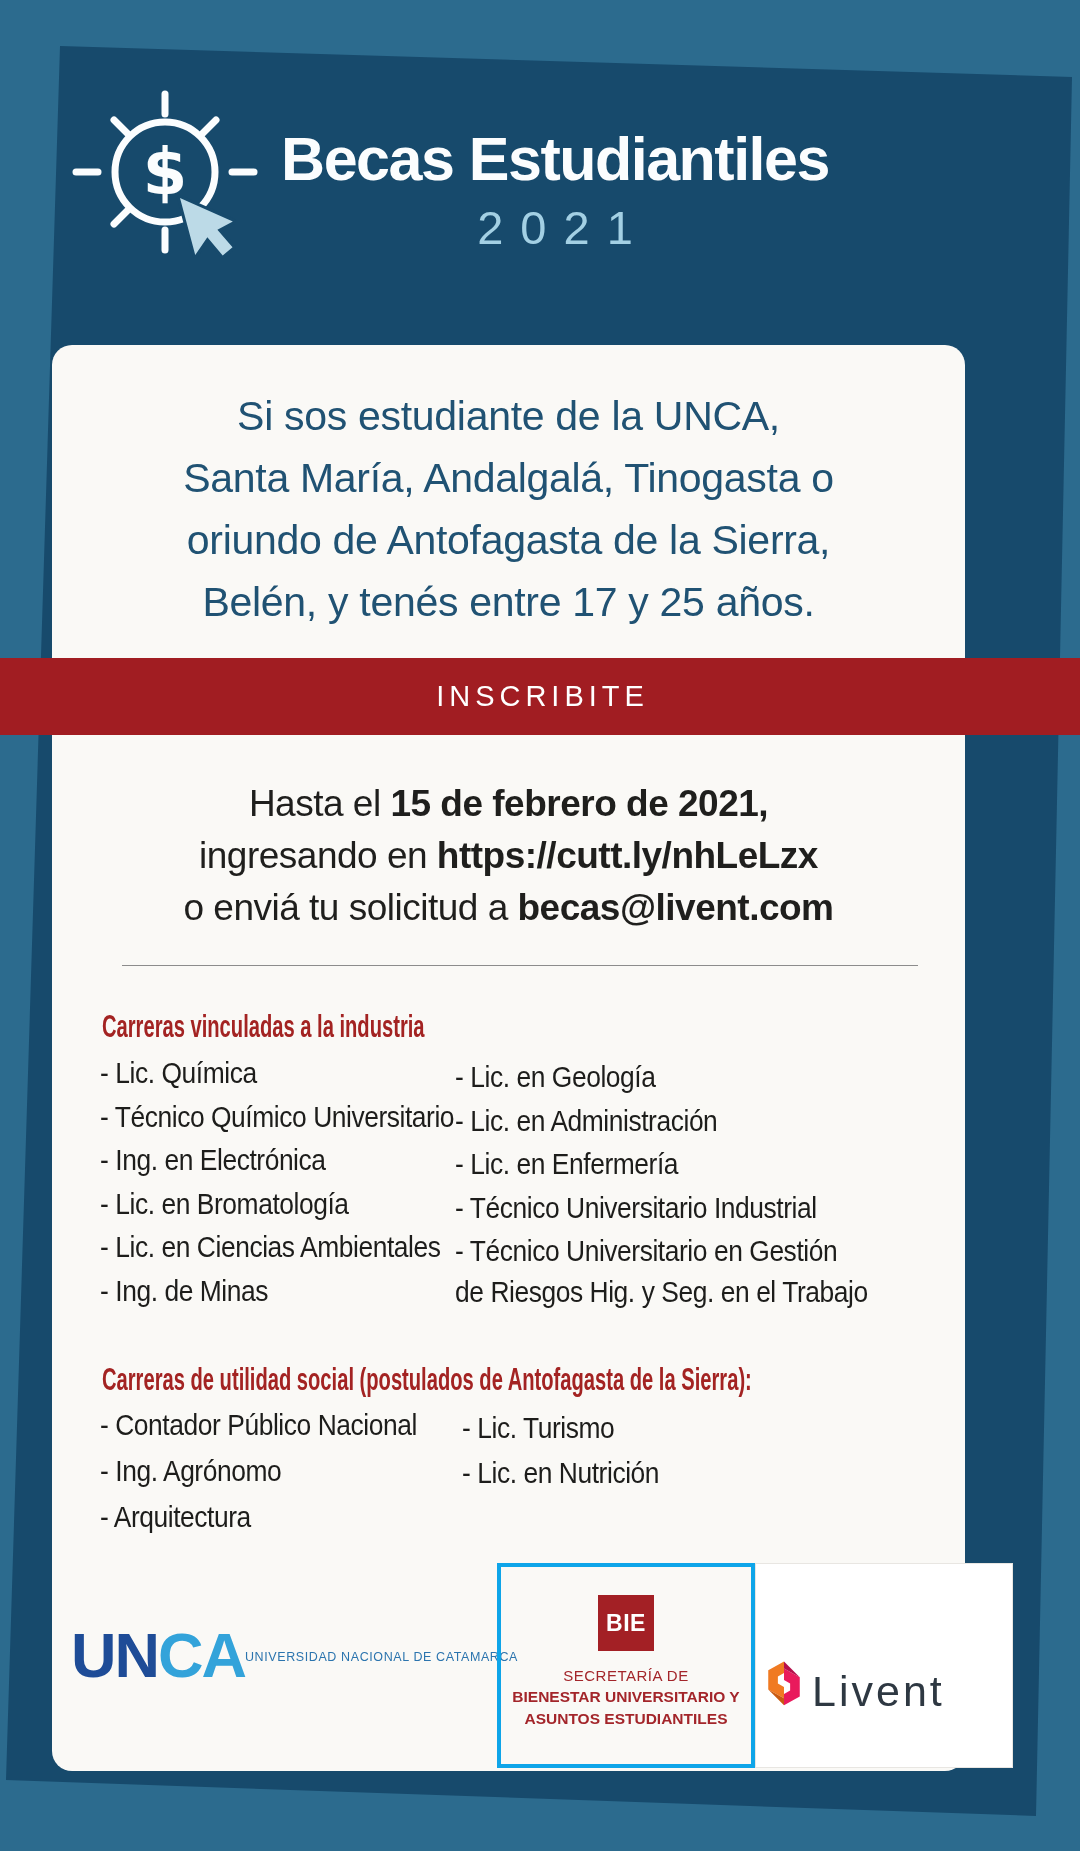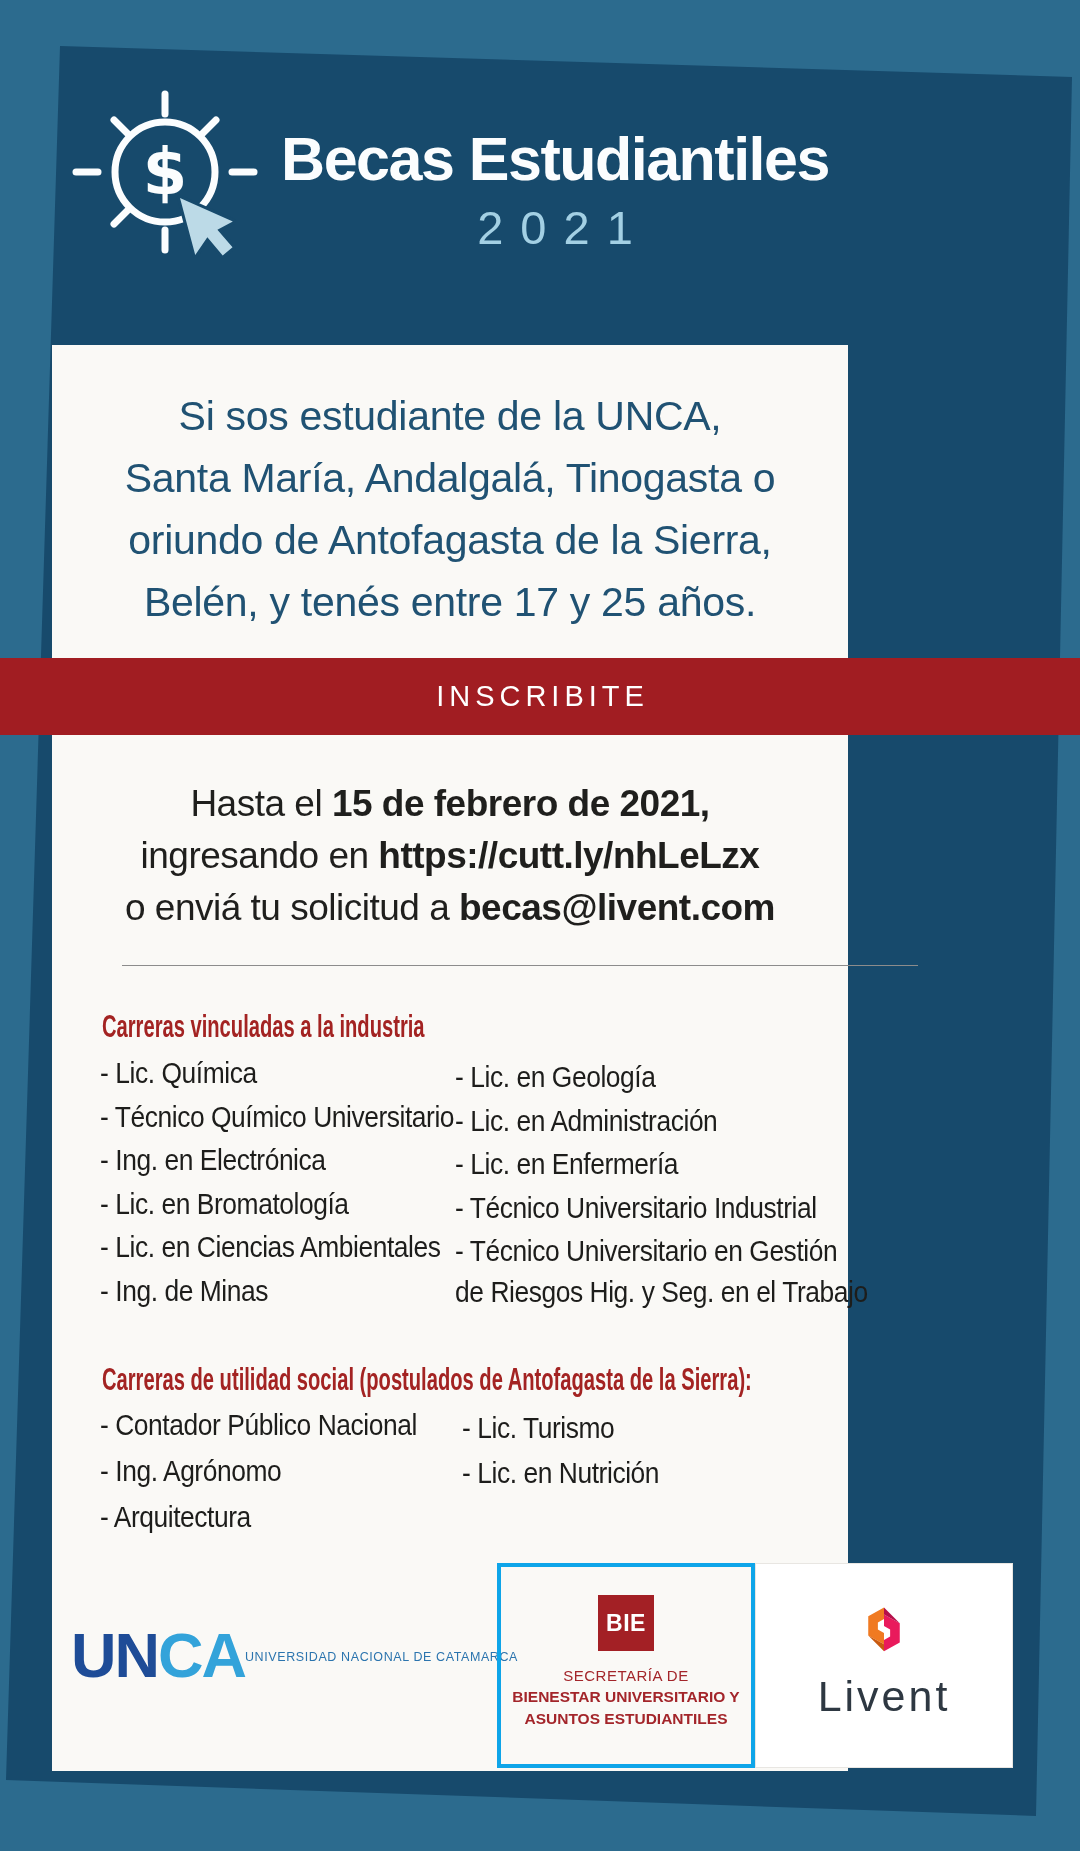--- a/index.html
+++ b/index.html
@@ -9,21 +9,21 @@
   
   .panel{position:absolute;inset:0;background:#174A6C;
          clip-path:polygon(60px 46px,1072px 77px,1036px 1816px,6px 1780px);}
   
   .hero-icon{position:absolute;left:68px;top:80px;width:190px;height:190px;}
   .title{position:absolute;left:245px;top:124px;width:620px;text-align:center;
          color:#FBFDFE;font-size:61px;font-weight:700;letter-spacing:-1.5px;white-space:nowrap;}
   .year{position:absolute;left:245px;top:200px;width:620px;text-align:center;
         color:#A3D0E4;font-size:47px;font-weight:400;letter-spacing:17px;padding-left:17px;}
   
-  .card{position:absolute;left:52px;top:345px;width:796px;height:1426px;background:#FAF9F6;}
+  .card{position:absolute;left:52px;top:345px;width:913px;height:1426px;background:#FAF9F6;border-radius:20px;}
   .intro{position:absolute;left:0;right:0;top:40px;text-align:center;
          color:#205273;font-size:41px;line-height:62px;letter-spacing:-0.3px;}
   
   .band{position:absolute;left:0;top:658px;width:1080px;height:77px;background:#A11D22;
         display:flex;align-items:center;justify-content:center;z-index:5;}
   .band-label{color:#FFFFFF;font-size:29px;font-weight:400;letter-spacing:5px;padding-left:5px;}
   .deadline{position:absolute;left:0;right:0;top:433px;text-align:center;
             color:#1F1F1D;font-size:37px;line-height:52px;letter-spacing:-0.5px;}
   .deadline b{font-weight:700;}
   .divider{position:absolute;left:70px;top:620px;width:796px;height:0;border-top:1px solid #8C8C8C;}
@@ -44,21 +44,21 @@
   .unca-acronym{font-size:63px;font-weight:700;letter-spacing:-2px;line-height:1;}
   .unca-un{color:#1E4C97;} .unca-ca{color:#33A3DA;}
   .unca-tagline{margin-top:4px;color:#2B74AE;font-size:12.5px;letter-spacing:0.6px;white-space:nowrap;}
   .bie-cell{left:445px;top:1218px;width:258px;height:205px;border:4px solid #0ea5e9;
             display:flex;flex-direction:column;align-items:center;padding-top:28px;}
   .bie-badge{width:56px;height:56px;background:#A32025;display:flex;align-items:center;justify-content:center;
              color:#fff;font-size:23px;font-weight:700;letter-spacing:0.5px;}
   .bie-l1{margin-top:16px;color:#A3252A;font-size:15px;letter-spacing:0.5px;}
   .bie-l2{margin-top:3px;color:#A3252A;font-size:15.5px;font-weight:700;line-height:19px;}
   .livent-cell{left:703px;top:1218px;width:258px;height:205px;border:1px solid #E8E6E2;background:#FFFFFF;
-               display:flex;flex-direction:column;align-items:center;padding-top:40px;}
+               display:flex;flex-direction:row;align-items:center;padding-top:40px;}
   .livent-word{margin-top:12px;color:#2E3842;font-size:43px;font-weight:400;letter-spacing:3px;}
 </style>
 </head>
 <body>
 
 <div class="page">
   <div class="panel"></div>
 
   <svg class="hero-icon" viewBox="0 0 190 190">
     <g stroke="#FBFDFE" stroke-width="7" stroke-linecap="round">

